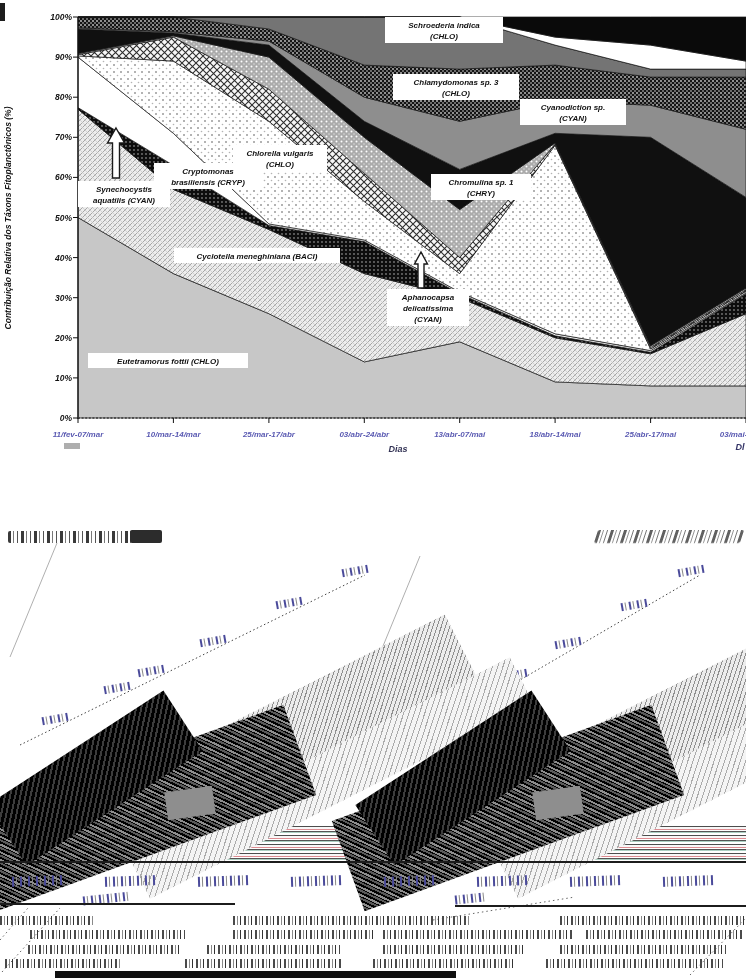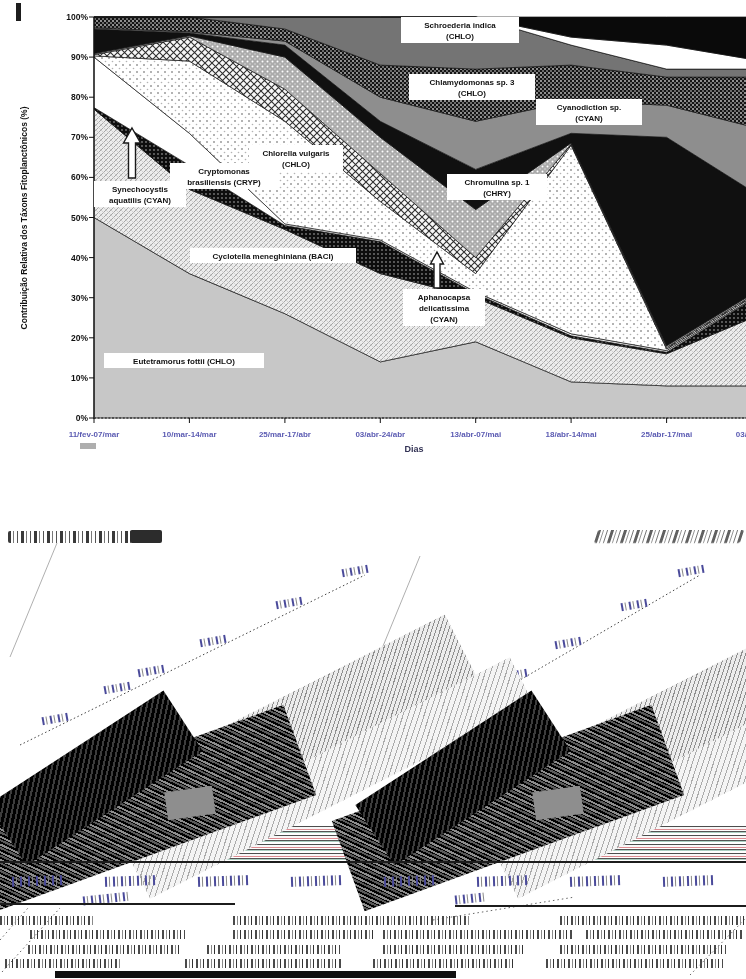--- a/index.html
+++ b/index.html
@@ -1,18 +1,18 @@
 <!DOCTYPE html>
 <html><head>
 <meta charset="utf-8">
 <style>
   html,body{margin:0;padding:0;background:#fff;}
   .page{position:relative;width:746px;height:979px;background:#fff;overflow:hidden;
         font-family:"Liberation Sans","DejaVu Sans",sans-serif;}
-  #top-figure{position:absolute;left:16px;top:0;width:640px;height:470px;}
+  #top-figure{position:absolute;left:0;top:0;width:640px;height:470px;font-style:italic;}
   #bottom-figure{position:absolute;left:0;top:530px;width:746px;height:449px;overflow:hidden;}
   #bottom-figure svg{position:absolute;left:0;top:0;}
   .abs{position:absolute;}
   .text-smear{background:repeating-linear-gradient(90deg,#3a3a3a 0 3px,transparent 3px 5px,#7a7a7a 5px 6px,transparent 6px 9px,#555 9px 10px,transparent 10px 13px);
       filter:blur(0.35px);border-radius:2px;}
   .text-smear-italic{transform:skewX(-18deg);opacity:.8;}
   .smear-blob{background:#2c2c2c;border-radius:2px;filter:blur(.4px);}
   .legend-smear{background:repeating-linear-gradient(90deg,#4a4a4a 0 2px,transparent 2px 4px,#8a8a8a 4px 5px,transparent 5px 7px,#333 7px 8px,transparent 8px 11px);
       height:9px;filter:blur(.3px);}
   .tick-smudge{background:repeating-linear-gradient(90deg,#4a4a9a 0 2px,transparent 2px 4px,#888 4px 5px,transparent 5px 8px);

